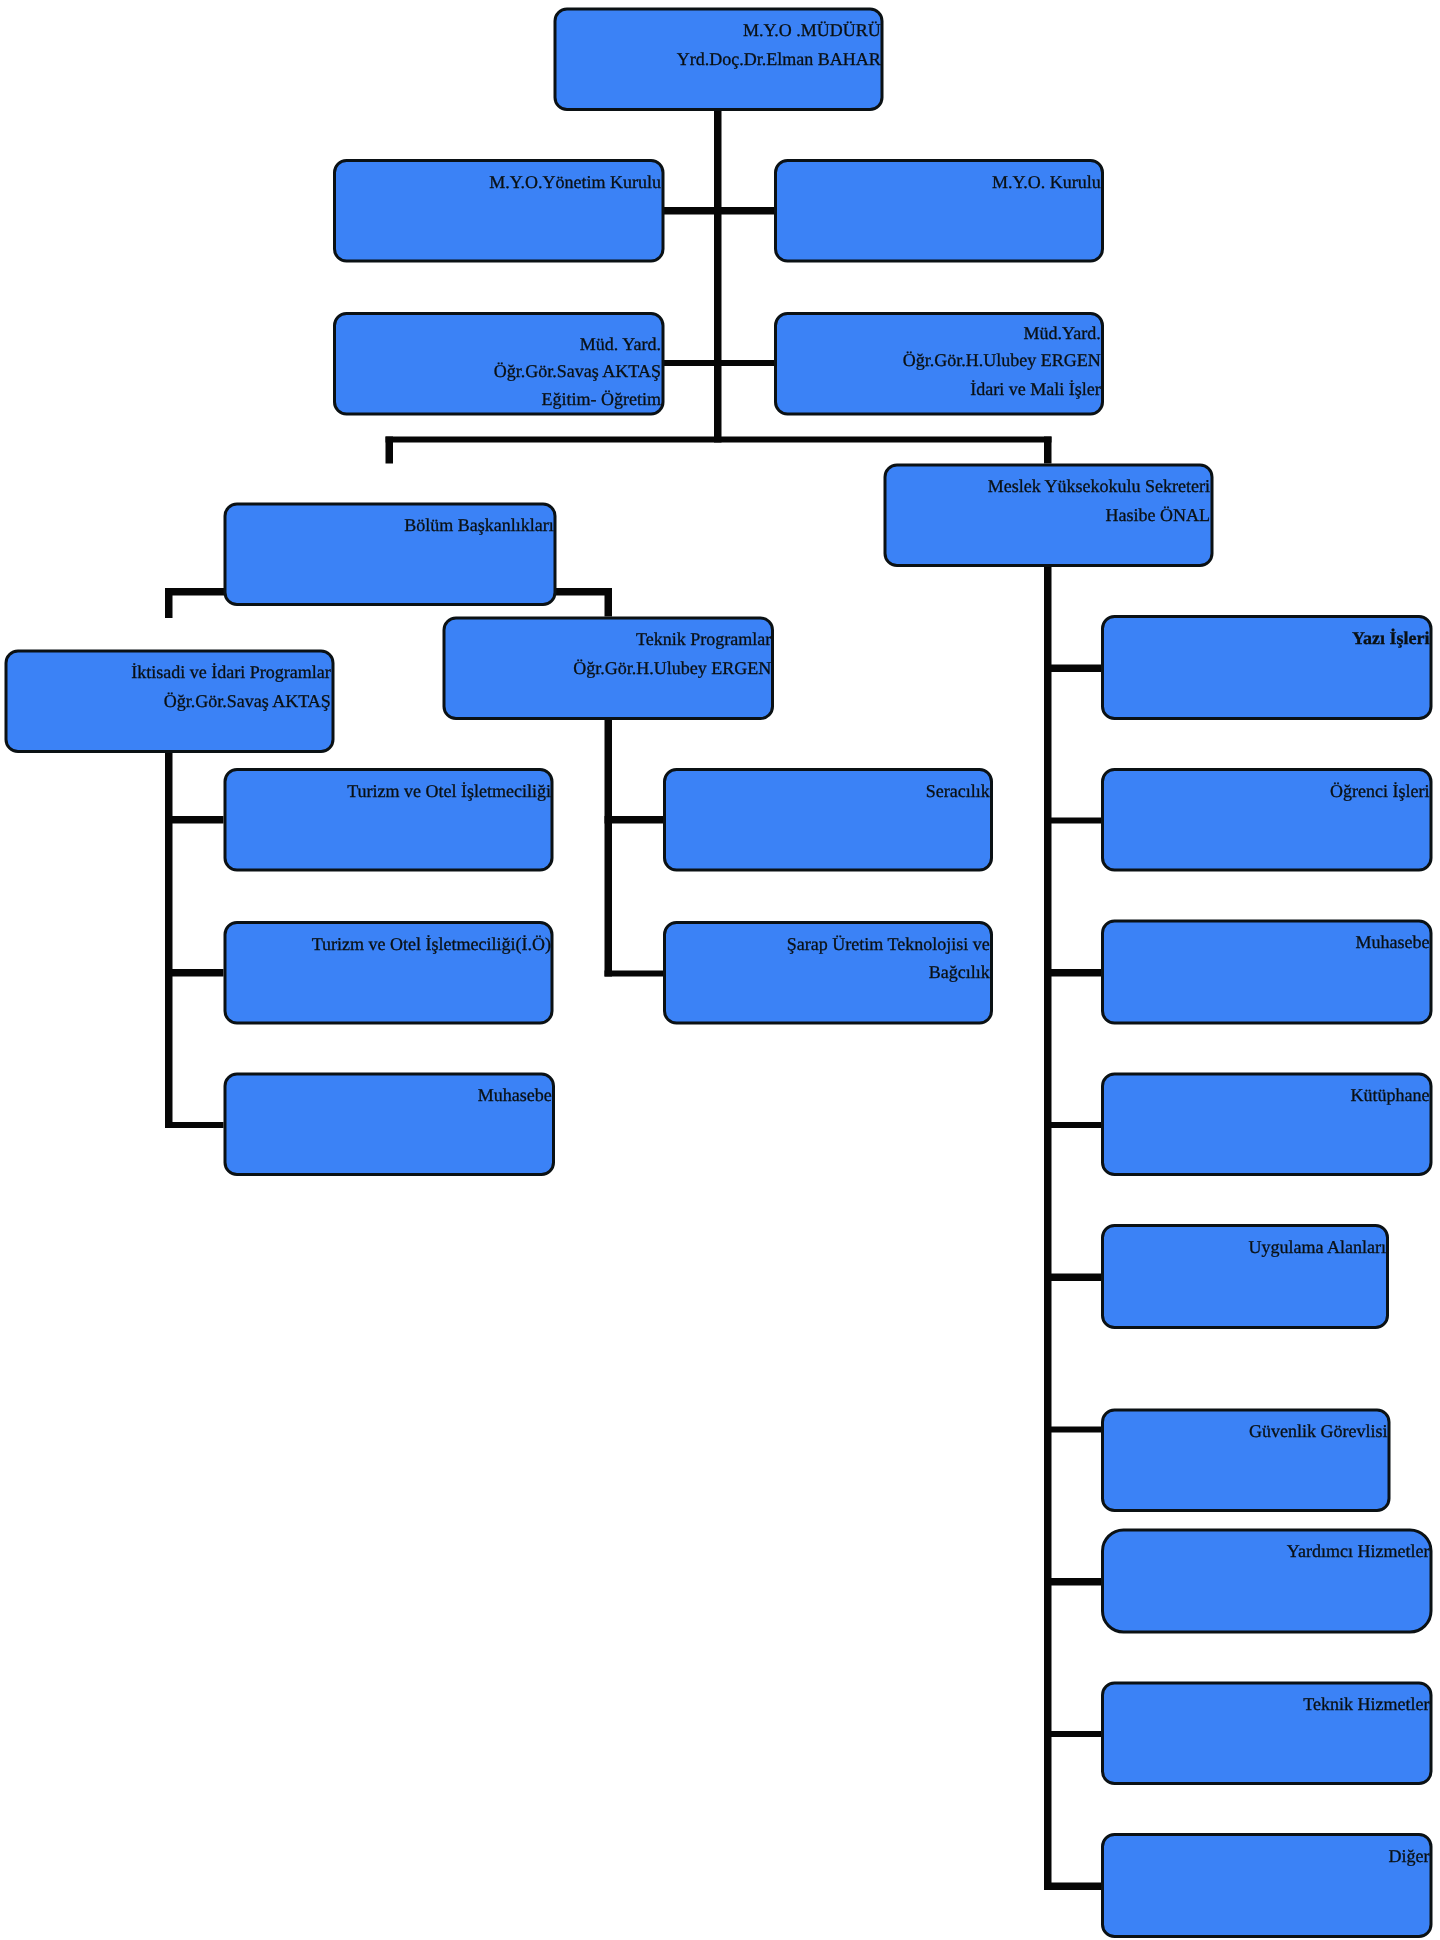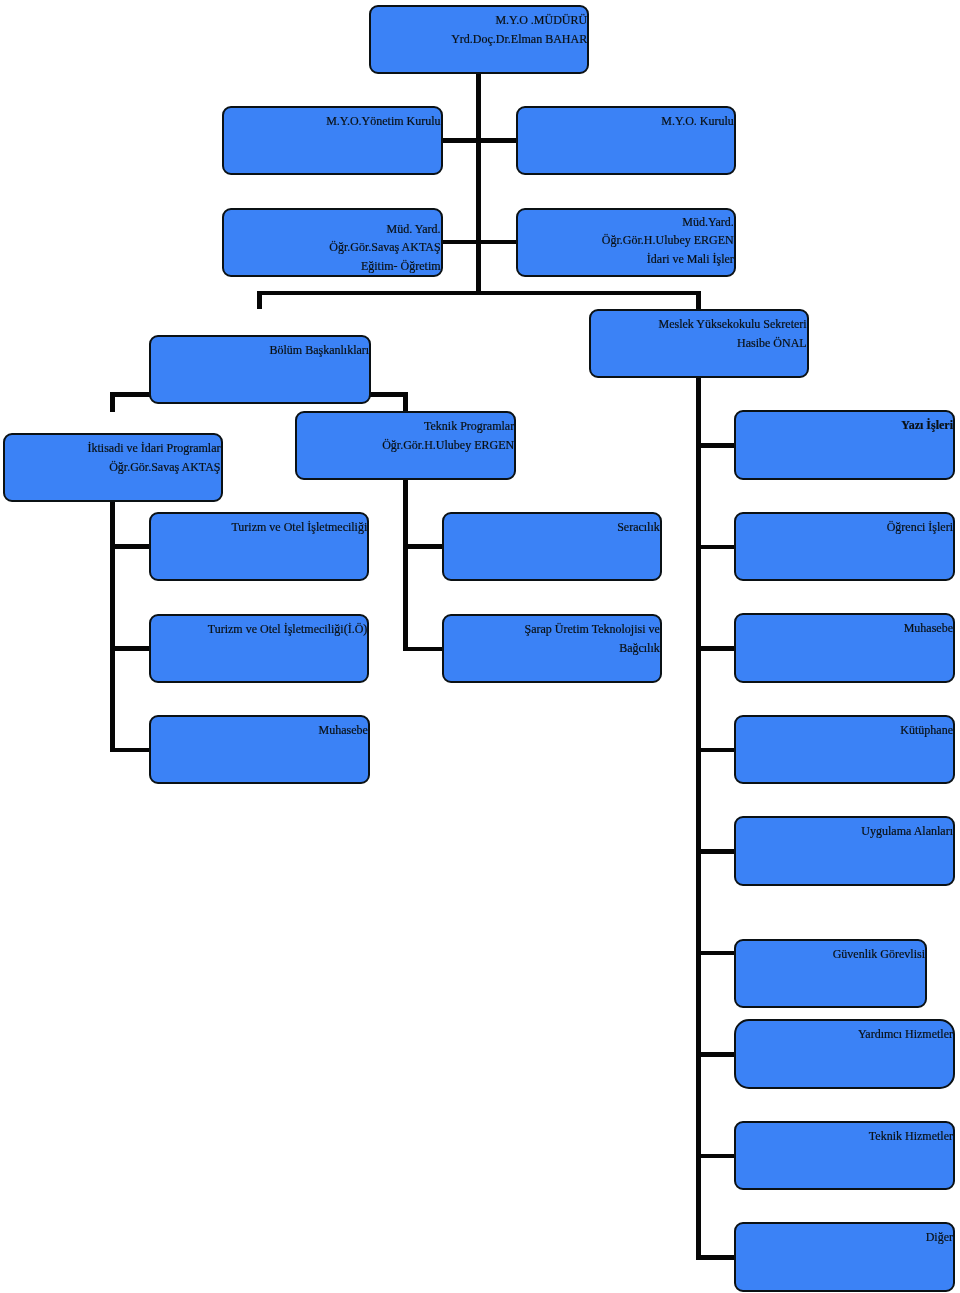--- a/index.html
+++ b/index.html
@@ -46,21 +46,21 @@
   .n-teknik     { left:295.2px; top:411px;    width:221px;   height:69px;   }
   .n-turizm     { left:148.8px; top:511.9px;  width:220.5px; height:69.1px; }
   .n-turizmio   { left:148.8px; top:613.5px;  width:220.5px; height:69.1px; }
   .n-muhasebel  { left:148.8px; top:715.1px;  width:221px;   height:69.1px; }
   .n-seracilik  { left:441.8px; top:512.1px;  width:220px;   height:69.1px; }
   .n-sarap      { left:441.8px; top:614.3px;  width:220px;   height:69.1px; }
   .n-yazi       { left:734px;   top:410.4px;  width:221px;   height:69.4px;font-weight:bold; }
   .n-ogrenci    { left:734px;   top:511.9px;  width:221px;   height:69.4px; }
   .n-muhaseber  { left:734px;   top:613.4px;  width:221px;   height:69.4px; }
   .n-kutuphane  { left:734px;   top:714.9px;  width:221px;   height:69.4px; }
-  .n-uygulama   { left:734px;   top:816.4px;  width:221px;   height:69.4px; }
+  .n-uygulama   { left:734px;   top:816.4px;  width:192px;   height:69.4px; }
   .n-guvenlik   { left:734px;   top:919px;  width:193px;   height:69.4px;margin-top:20px; }
   .n-yardimci   { left:734px;   top:1019.4px; width:221px;   height:69.4px;border-radius:15px; }
   .n-teknikhiz  { left:734px;   top:1120.9px; width:221px;   height:69.4px; }
   .n-diger      { left:734px;   top:1222.4px; width:221px;   height:69.4px; }
 
   .l-trunk-root     { left:475.9px; top:73.8px;   width:4.8px;  height:221.6px; }
   .l-bar-row3       { left:256.9px; top:290.7px;  width:443.8px;height:4.7px;   }
   .l-stub-bolum-up  { left:256.9px; top:290.7px;  width:4.7px;  height:18.3px;  }
   .l-stub-sekreter  { left:696px;   top:290.7px;  width:4.7px;  height:18.3px;  }
   .l-join-row1      { left:440.8px; top:138.2px;  width:76px;   height:4.6px;   }

